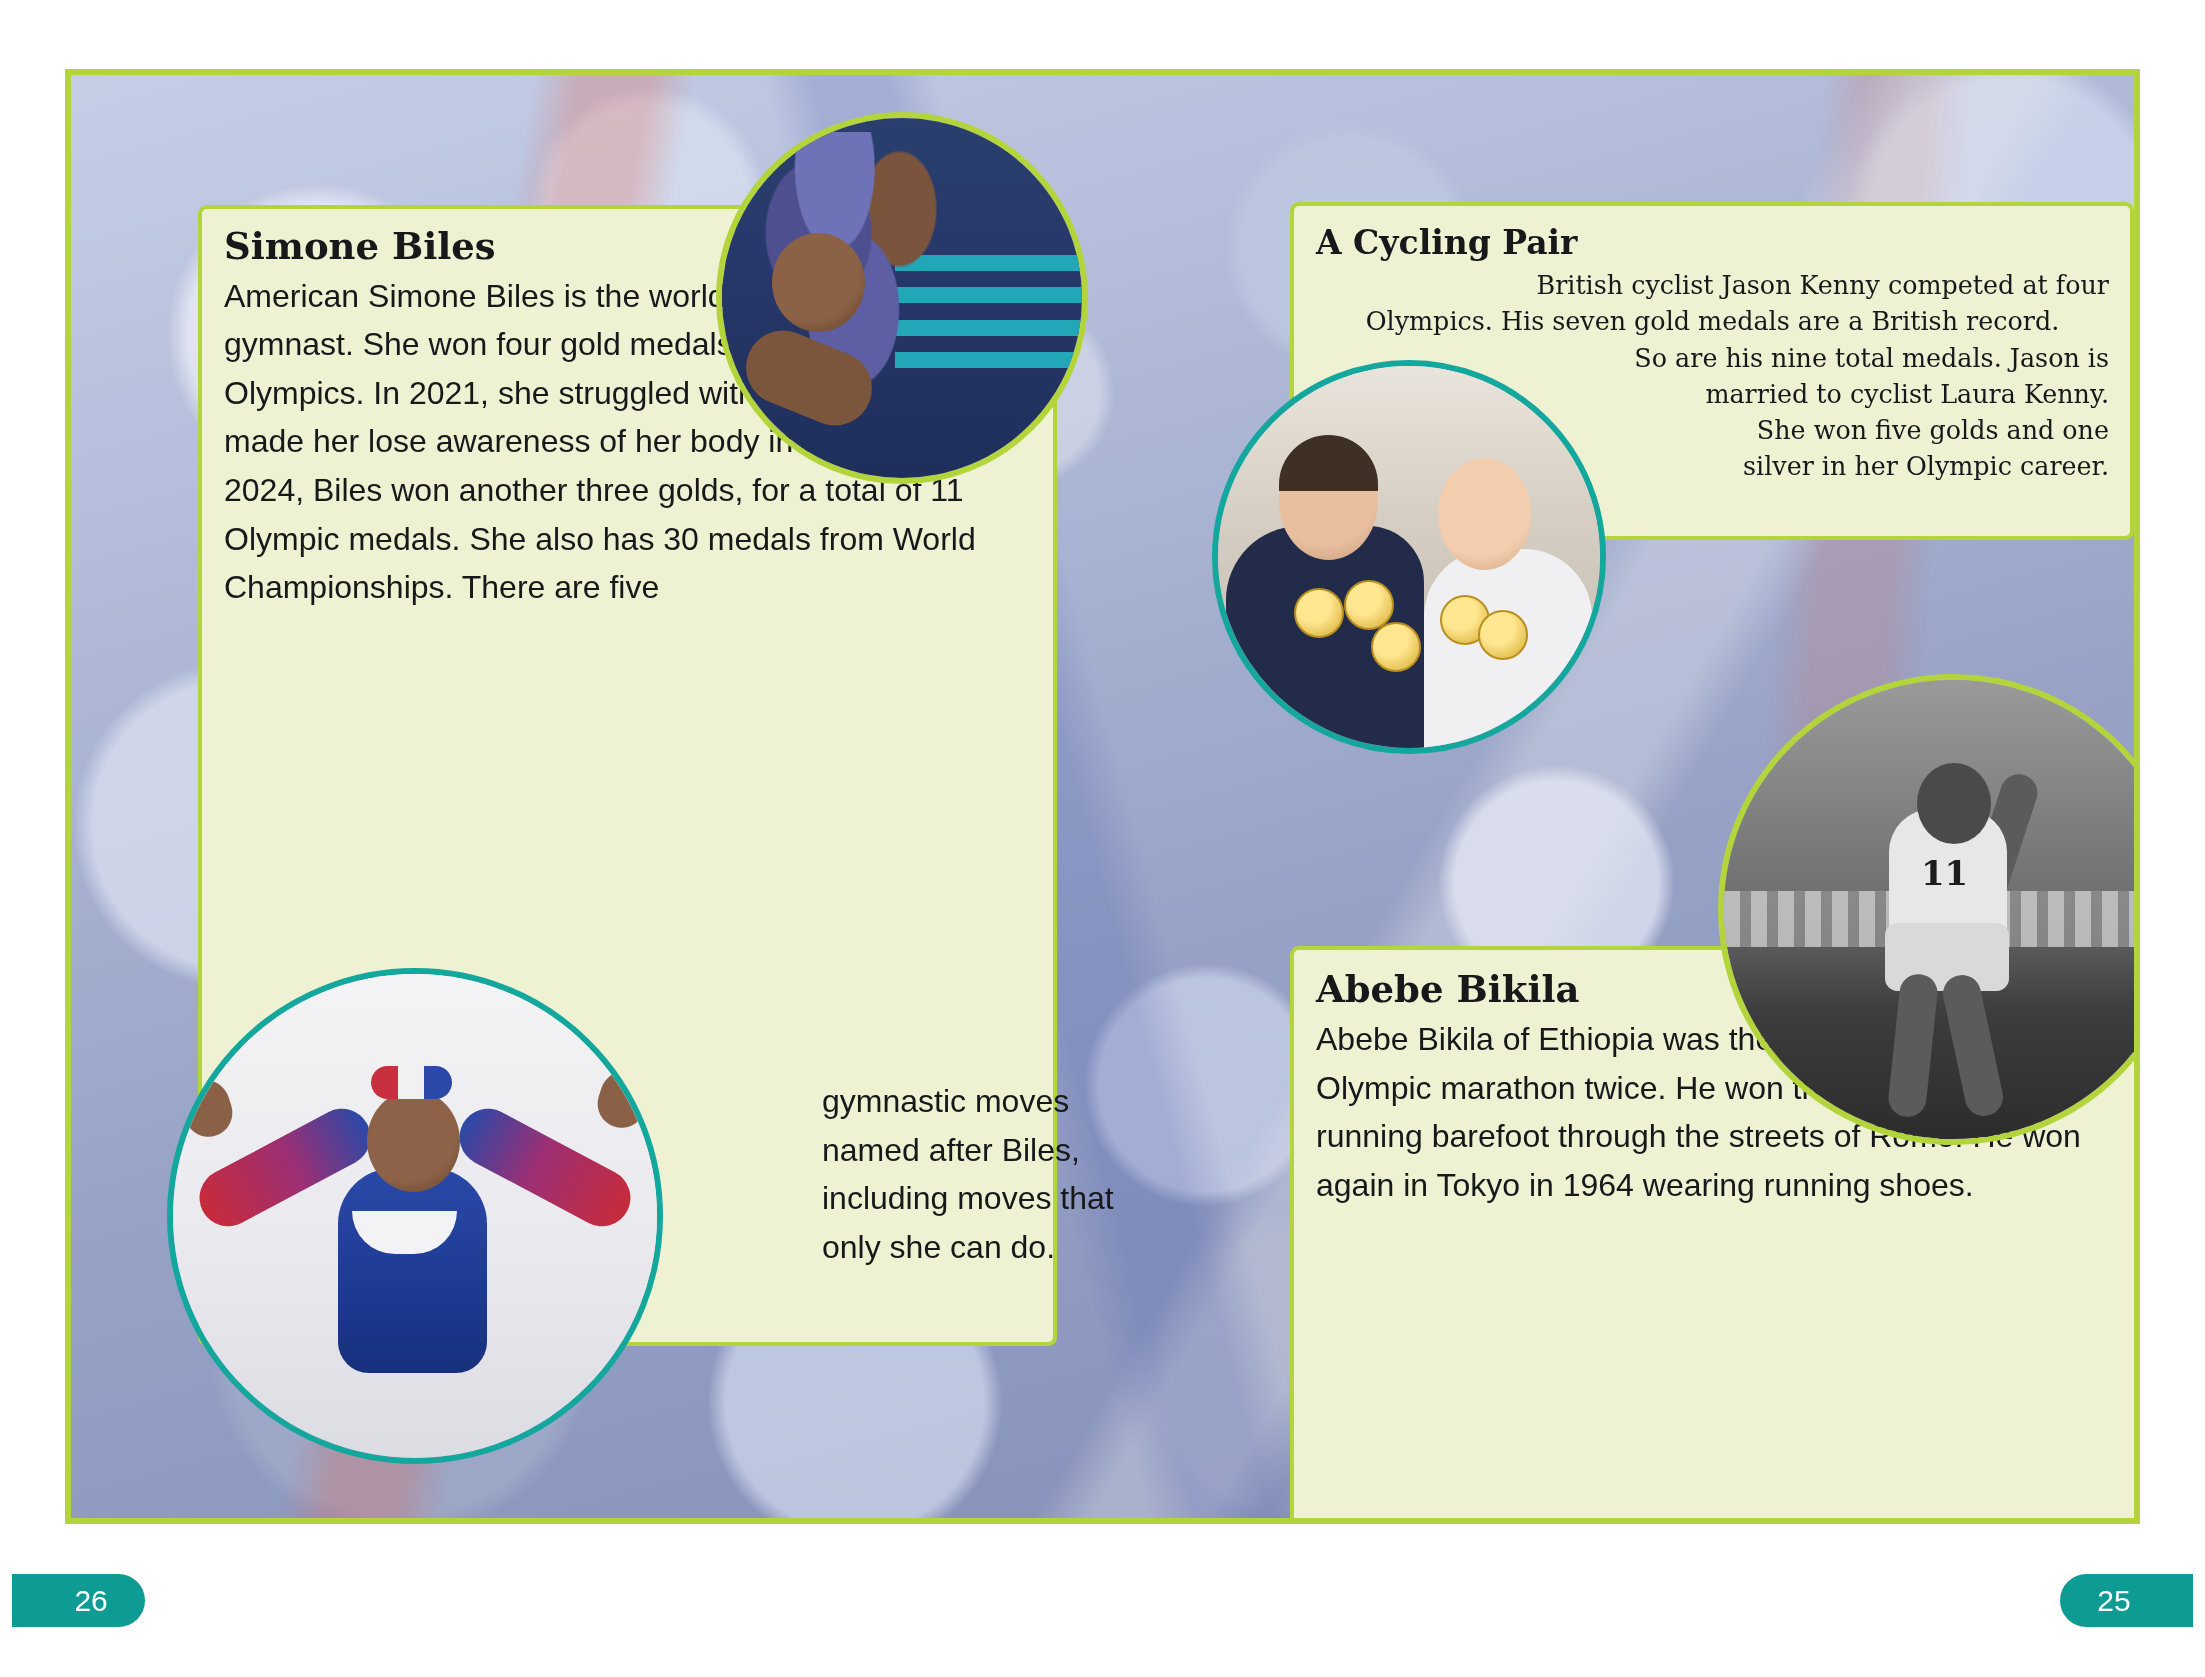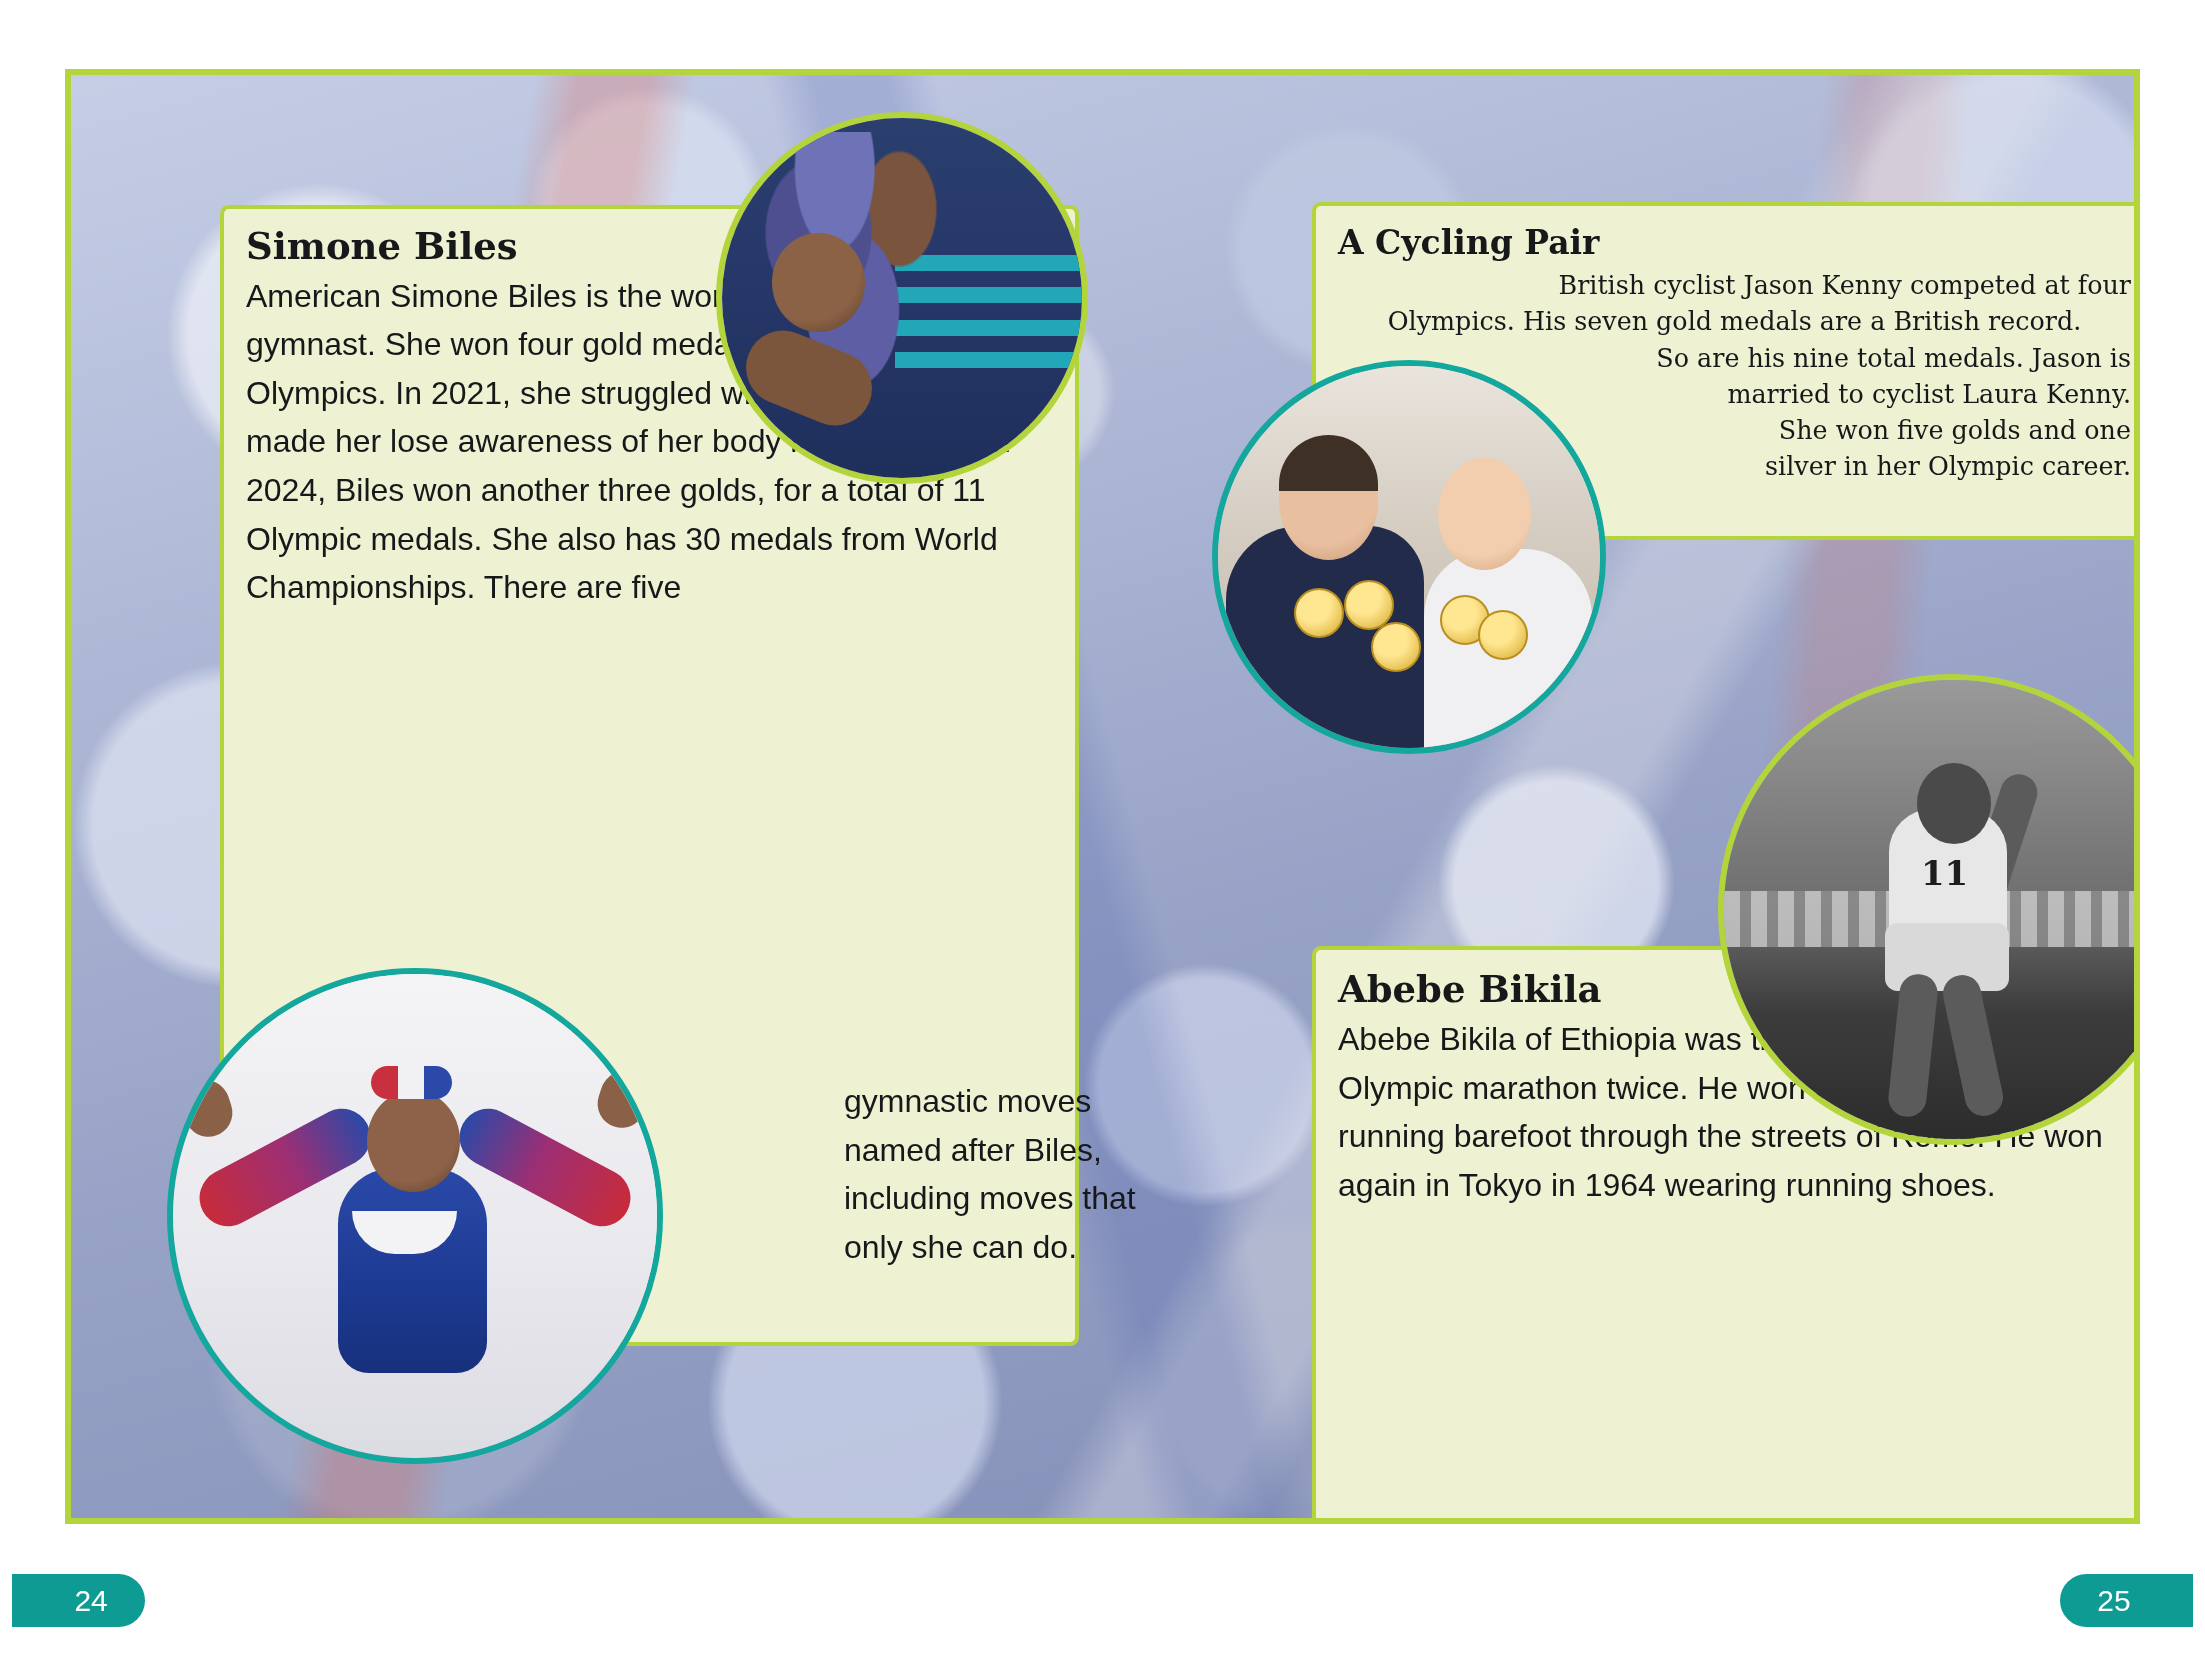--- a/index.html
+++ b/index.html
@@ -73,21 +73,20 @@
     opacity: .85;
   }
 
   
   .textbox {
     position: absolute;
     background: #eef2d3;
     border: 4.3px solid #b4d43c;
     box-sizing: border-box;
     border-radius: 8.7px;
-    margin-left: 22px;
   }
   .tb-inner { padding: 17.4px 21px 16px 22px; }
 
   .hl-serif {
     font-family: "DejaVu Serif", serif;
     font-weight: bold;
     color: #17181a;
   }
   .body-sans {
     font-family: "Liberation Sans", sans-serif;
@@ -492,17 +491,17 @@
         <div class="hand hand-r"></div>
         <div class="leotard"></div>
         <div class="collar"></div>
         <div class="head"></div>
         <div class="hairbow"></div>
       </div>
     </div>
 
   </div>
 
-  <div class="page-tab" id="page-left">24</div>
+  <div class="page-tab" id="page-left">26</div>
   <div class="page-tab" id="page-right">25</div>
 
 </div>
 
 
 </body></html>

